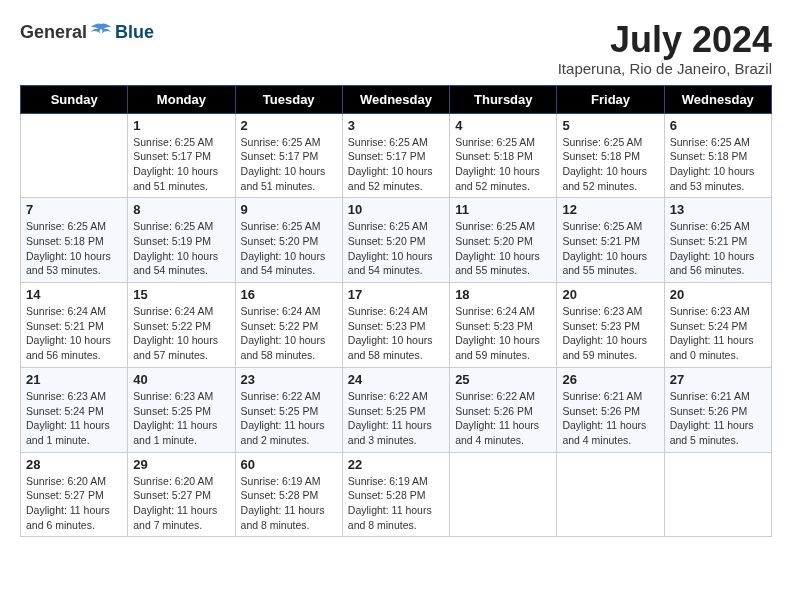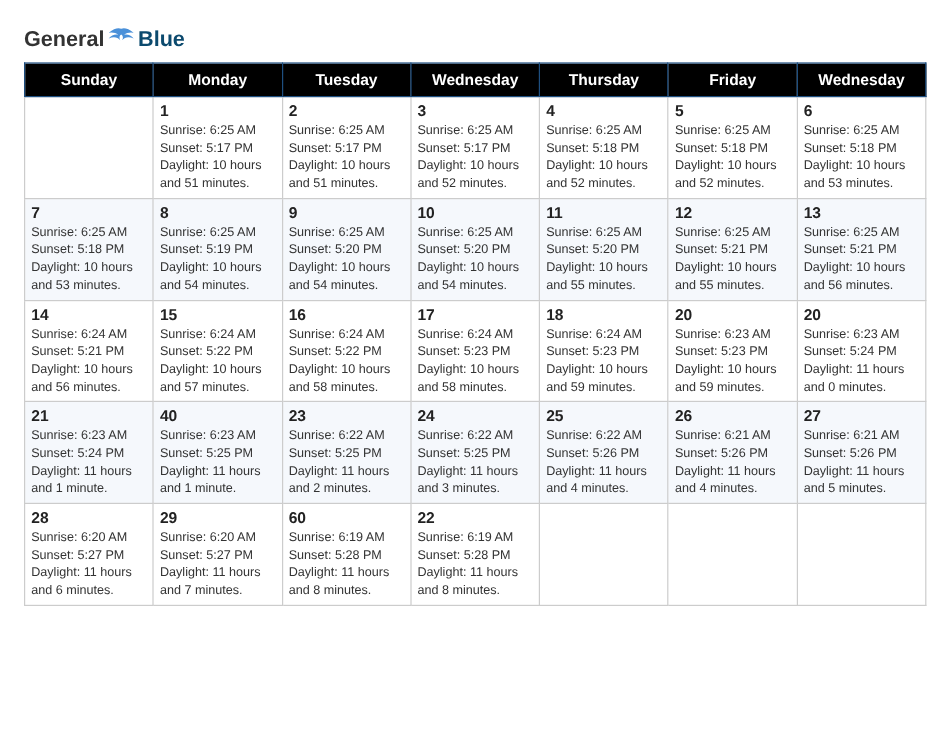--- a/index.html
+++ b/index.html
@@ -84,20 +84,24 @@
 </head>
 <body>
 
 <div class="header">
   <div class="logo">
     <span style="font-size:18px;font-weight:bold;color:#333;">General</span>
     <svg class="logo-icon" viewBox="0 0 30 24" xmlns="http://www.w3.org/2000/svg" style="margin:0 2px;">
       <path d="M15 2 Q20 0 28 6 Q22 5 18 8 Q24 7 28 12 Q20 9 16 14 Q18 10 15 8 Q12 10 14 14 Q10 9 2 12 Q6 7 12 8 Q8 5 2 6 Q10 0 15 2Z" fill="#4a90d9"></path>
     </svg>
     <span style="font-size:18px;font-weight:bold;color:#0c4a6e;">Blue</span>
+  </div>
+  <div class="title-block">
+    <div class="month-year">July 2024</div>
+    <div class="location">Itaperuna, Rio de Janeiro, Brazil</div>
   </div>
 </div>
 
 <table>
   <thead>
     <tr>
       <th>Sunday</th>
       <th>Monday</th>
       <th>Tuesday</th>
       <th>Wednesday</th>

